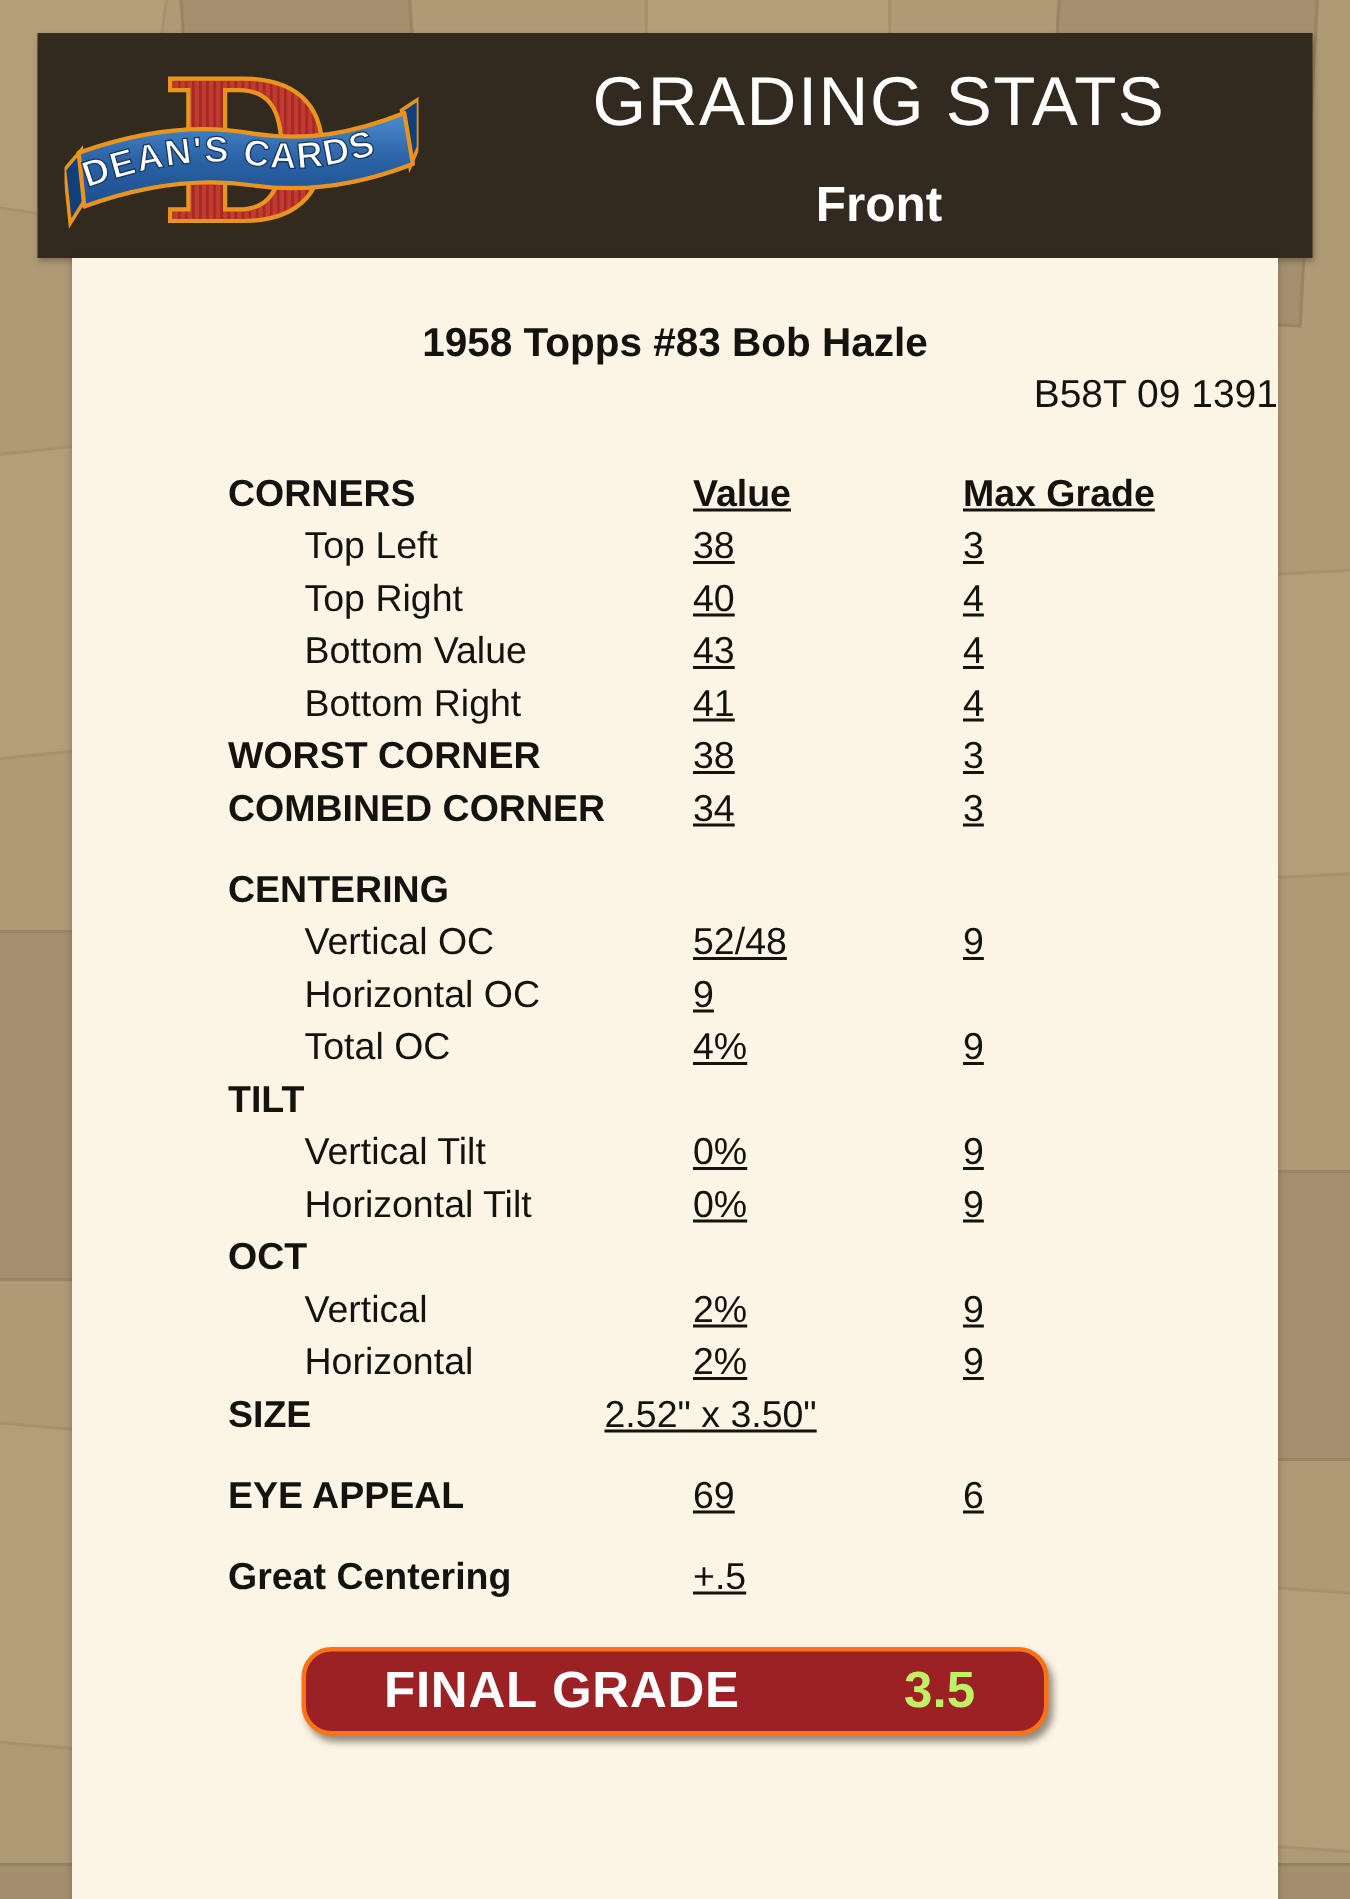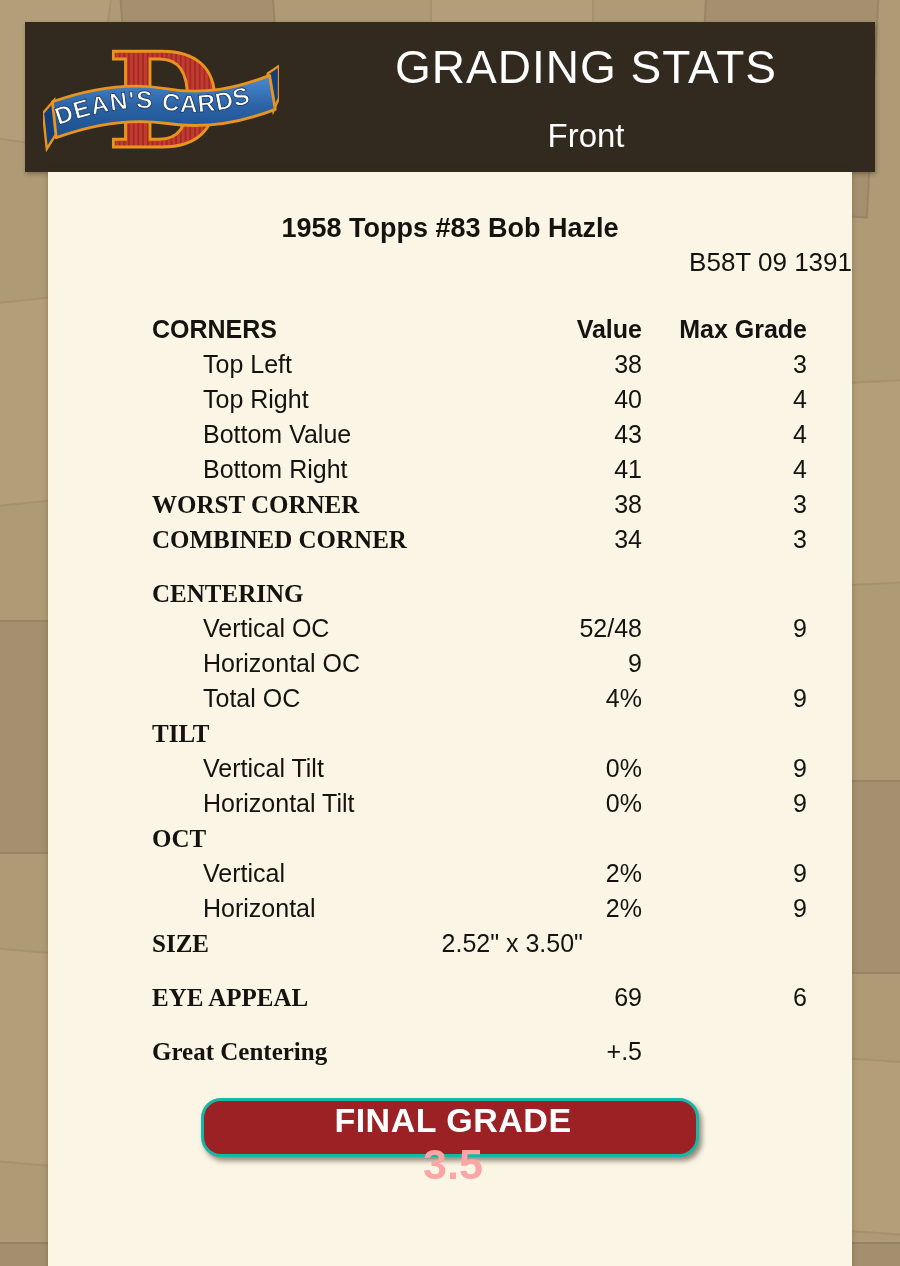--- a/index.html
+++ b/index.html
@@ -24,21 +24,21 @@
   .logo-wrap{width:272px;height:150px;flex:0 0 auto;position:relative;}
   .logo-wrap svg{position:absolute;left:18px;top:8px;}
   .header-titles{
     flex:1;display:flex;flex-direction:column;align-items:center;justify-content:space-between;
     padding-top:4px;
   }
   .page-title{
     color:#FFFFFF;font-size:46px;font-weight:400;letter-spacing:1px;line-height:56px;
   }
   .page-subtitle{
-    color:#FFFFFF;font-size:33px;font-weight:400;line-height:46px;margin-top:18px;
+    color:#FFFFFF;font-size:33px;font-weight:700;line-height:46px;margin-top:18px;
   }
 
   
   .panel{
     position:absolute;left:48px;top:172px;width:804px;height:1204px;
     background:#FBF5E6;box-shadow:0 0 5px rgba(60,45,25,0.30);
   }
   .card-title{
     margin-top:40px;text-align:center;font-size:27px;font-weight:700;line-height:32px;
   }
@@ -48,39 +48,39 @@
 
   
   .grading-table{
     position:absolute;left:104px;top:140px;width:660px;
   }
   .row{
     display:grid;grid-template-columns:310px 180px 165px;
     height:35px;align-items:center;font-size:25px;
   }
   .row .cell-label{text-align:left;white-space:nowrap;}
-  .row .cell-value,.row .cell-max{text-align:right;white-space:nowrap;}
-  .row.bold .cell-label{font-weight:700;font-family:Liberation Serif, serif;}
+  .row .cell-value,.row .cell-max{text-align:left;white-space:nowrap;text-decoration:underline;}
+  .row.bold .cell-label{font-weight:700;}
   .row.head .cell-label,.row.head .cell-value,.row.head .cell-max{font-weight:700;}
   .row.indent .cell-label{padding-left:51px;}
   .row.gap{margin-top:19px;}
   .row.shift .cell-value{position:relative;left:-59px;}
 
   
   .final-grade{
     position:absolute;left:50%;transform:translateX(-50%);
     top:926px;width:498px;height:59px;box-sizing:border-box;
     background:#9B2125;
-    border:3px solid #14b8a6;border-radius:20px;
+    border:3px solid #f97316;border-radius:20px;
     box-shadow:3px 4px 5px rgba(130,122,105,0.85);
     display:flex;align-items:center;justify-content:space-between;
-    padding:0 46px 0 52px;cursor:pointer;flex-direction:column;
+    padding:0 46px 0 52px;cursor:pointer;
   }
   .final-grade .fg-label{color:#FFFFFF;font-size:34px;font-weight:700;letter-spacing:0.5px;}
-  .final-grade .fg-value{color:#fca5a5;font-size:43px;font-weight:700;}
+  .final-grade .fg-value{color:#bef264;font-size:34px;font-weight:700;}
 </style>
 </head>
 <body>
 
 <div class="bg">
   <div class="bg-card" style="left:-30px;top:-40px;width:130px;height:180px;transform:rotate(8deg);"></div>
   <div class="bg-card dark" style="left:120px;top:-60px;width:150px;height:120px;transform:rotate(-4deg);"></div>
   <div class="bg-card" style="left:430px;top:-30px;width:160px;height:90px;"></div>
   <div class="bg-card dark" style="left:700px;top:-20px;width:170px;height:230px;transform:rotate(3deg);"></div>
   <div class="bg-card" style="left:-20px;top:300px;width:80px;height:200px;transform:rotate(-6deg);"></div>

